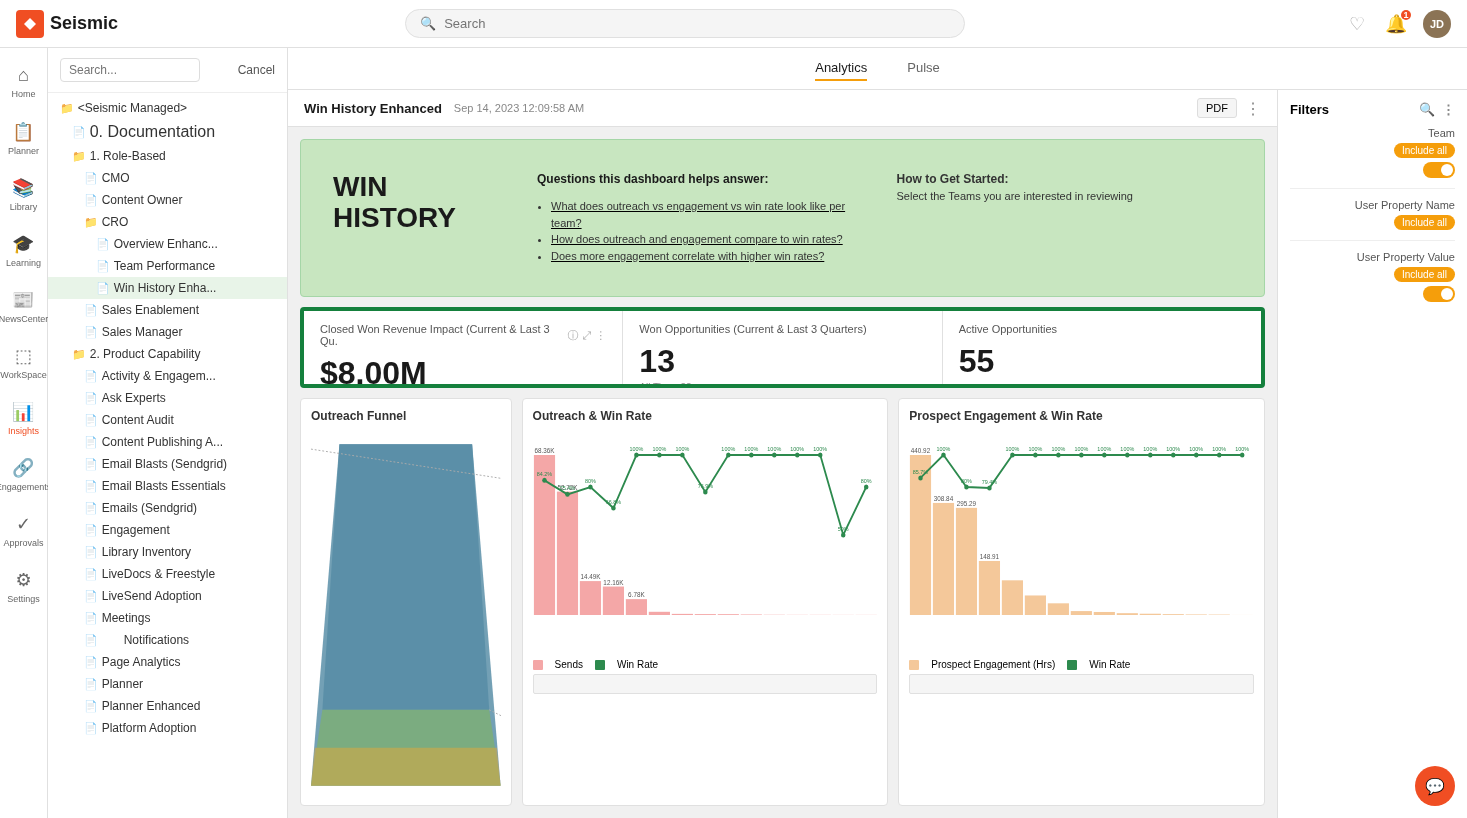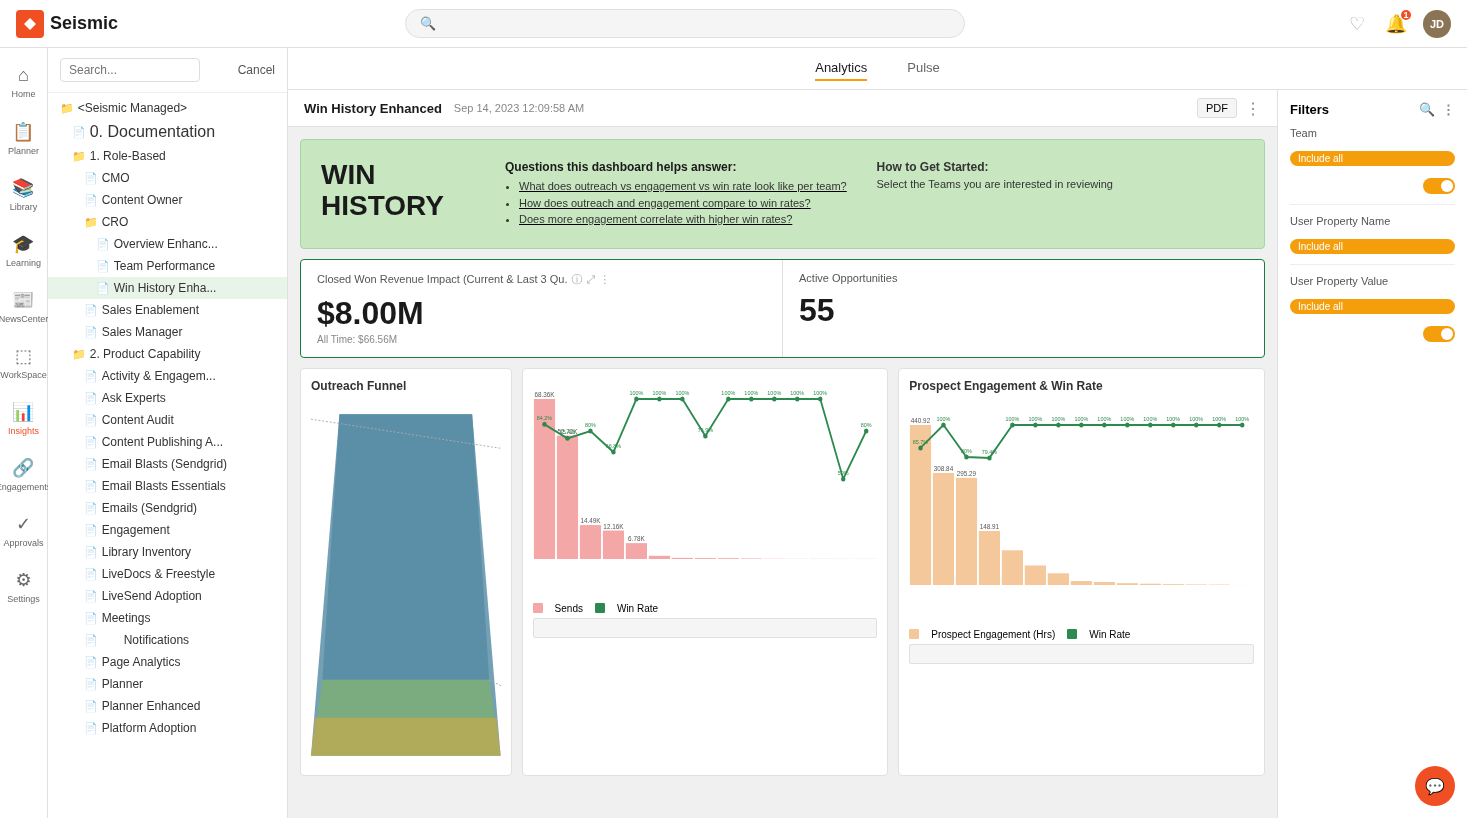--- a/index.html
+++ b/index.html
@@ -66,50 +66,50 @@
     .dash-title { font-size: 13px; font-weight: 600; color: #1a1a1a; }
     .dash-date { font-size: 11px; color: #888; }
     .dash-header-right { margin-left: auto; display: flex; align-items: center; gap: 8px; }
     .pdf-btn { font-size: 11px; background: #f5f5f5; border: 1px solid #ddd; padding: 3px 8px; border-radius: 3px; cursor: pointer; }
     .more-btn { font-size: 16px; color: #888; cursor: pointer; }
 
     
     .dash-body { flex: 1; overflow-y: auto; padding: 12px; display: flex; flex-direction: column; gap: 10px; }
 
     
-    .intro-banner { background: #c8e6c0; border: 1px solid #a5d6a7; border-radius: 4px; display: flex; padding: 20px; gap: 4px; }
+    .intro-banner { background: #c8e6c0; border: 1px solid #a5d6a7; border-radius: 4px; display: flex; padding: 32px; gap: 24px; }
     .banner-title { font-size: 28px; font-weight: 900; color: #1a1a1a; line-height: 1.1; width: 180px; flex-shrink: 0; }
     .banner-questions { flex: 1; }
-    .banner-questions strong { font-size: 12px; color: #1a1a1a; display: block; margin-bottom: 4px; }
+    .banner-questions strong { font-size: 12px; color: #1a1a1a; display: block; margin-bottom: 12px; }
     .banner-questions ul { padding-left: 14px; text-decoration: underline; }
     .banner-questions ul li { font-size: 11px; color: #333; line-height: 1.5; }
     .banner-howto { flex: 1; font-size: 11px; color: #333; }
     .banner-howto strong { display: block; margin-bottom: 4px; font-size: 12px; }
 
     
-    .kpi-row { display: flex; gap: 0; background: #fff; border: 1px solid #15803d; border-radius: 4px; overflow: hidden; }
+    .kpi-row { display: flex; gap: 0; background: #fff; border: 4px solid #15803d; border-radius: 4px; overflow: hidden; }
     .kpi-cell { flex: 1; padding: 12px 16px; border-right: 1px solid #e0e0e0; }
     .kpi-cell:last-child { border-right: none; }
     .kpi-label { font-size: 11px; color: #555; margin-bottom: 8px; display: flex; align-items: center; gap: 4px; }
     .kpi-value { font-size: 32px; font-weight: 700; color: #1a1a1a; }
     .kpi-sub { font-size: 10px; color: #888; margin-top: 2px; }
 
     
     .charts-row { display: flex; gap: 10px; }
     .chart-panel { background: #fff; border: 1px solid #e0e0e0; border-radius: 4px; flex: 1; padding: 10px; overflow: hidden; }
     .chart-title { font-size: 12px; font-weight: 600; color: #333; margin-bottom: 12px; }
 
     
     .legend { display: flex; gap: 12px; margin-top: 4px; font-size: 10px; align-items: center; }
     .legend-dot { width: 10px; height: 10px; border-radius: 1px; }
 
     
     .filters-panel { width: 190px; background: #fff; border-left: 1px solid #e0e0e0; padding: 12px; display: flex; flex-direction: column; gap: 10px; overflow-y: auto; flex-shrink: 0; }
     .filters-header { display: flex; align-items: center; justify-content: space-between; font-size: 13px; font-weight: 600; }
-    .filter-section { display: flex; flex-direction: column; gap: 12px; }
+    .filter-section { display: flex; flex-direction: column; gap: 4px; align-items: flex-end; }
     .filter-label { font-size: 11px; color: #555; }
     .filter-tag { display: inline-block; background: #f59e0b; color: white; font-size: 10px; padding: 2px 8px; border-radius: 10px; cursor: pointer; }
     .filter-toggle { display: flex; justify-content: flex-end; }
     .toggle-switch { width: 32px; height: 16px; background: #f59e0b; border-radius: 8px; position: relative; cursor: pointer; }
     .toggle-switch::after { content: ''; position: absolute; right: 2px; top: 2px; width: 12px; height: 12px; background: white; border-radius: 50%; }
 
     
     .bell-area { position: fixed; right: 12px; bottom: 12px; width: 40px; height: 40px; background: #f04e23; border-radius: 50%; display: flex; align-items: center; justify-content: center; cursor: pointer; color: white; font-size: 18px; }
 
     
@@ -126,20 +126,21 @@
   <div class="logo">
     <div class="logo-icon">
       <svg viewBox="0 0 16 16">
           <path d="M2 8 L8 2 L14 8 L8 14 Z"></path>
         </svg>
     </div>
     <span class="logo-text">Seismic</span>
   </div>
   <div class="search-bar">
     <span style="color:#888;font-size:13px;">🔍</span>
+    <input type="text" placeholder="Search" style="">
   </div>
   <div class="top-nav-right">
     <div class="icon-btn" style="font-size:18px;color:#aaa;">♡</div>
     <div class="icon-btn" style="font-size:18px;color:#aaa;position:relative;">
       🔔
       <span class="notif-badge notif-count">1</span>
     </div>
     <div class="avatar">JD</div>
   </div>
 </nav>
@@ -358,20 +359,27 @@
                 <span>Closed Won Revenue Impact (Current &amp; Last 3 Qu.</span>
                 <span style="font-size:11px;color:#aaa;">ⓘ</span>
                 <span style="font-size:11px;color:#aaa;">⤢</span>
                 <span style="font-size:11px;color:#aaa;">⋮</span>
               </div>
               <div class="kpi-value">$8.00M</div>
               <div class="kpi-sub">All Time: $66.56M</div>
             </div>
             <div class="kpi-cell">
               <div class="kpi-label">
+                <span>Won Opportunities (Current &amp; Last 3 Quarters)</span>
+              </div>
+              <div class="kpi-value">13</div>
+              <div class="kpi-sub">All Time: 38</div>
+            </div>
+            <div class="kpi-cell">
+              <div class="kpi-label">
                 <span>Active Opportunities</span>
               </div>
               <div class="kpi-value">55</div>
             </div>
           </div>
 
           <div class="charts-row">
 
             <div class="chart-panel" style="flex:0.55;">
               <div class="chart-title">Outreach Funnel</div>
@@ -394,20 +402,21 @@
                   <text x="210" y="357" font-size="10" fill="#333" font-weight="bold">56</text>
 
                   <line x1="188" y1="280" x2="208" y2="290" stroke="#aaa" stroke-dasharray="2,2" stroke-width="1"></line>
                   <line x1="0" y1="5" x2="208" y2="37" stroke="#aaa" stroke-dasharray="2,2" stroke-width="1"></line>
                   <line x1="200" y1="355" x2="208" y2="348" stroke="#aaa" stroke-dasharray="2,2" stroke-width="1"></line>
                 </svg>
               </div>
             </div>
 
             <div class="chart-panel">
+              <div class="chart-title">Outreach &amp; Win Rate</div>
               <div style="height:220px;overflow:hidden;">
                 <svg id="outreach-chart" width="100%" height="200" viewBox="0 0 380 200" preserveAspectRatio="none">
                 <rect x="1" y="20" width="23.333333333333332" height="160" fill="#f4a7a7"></rect>
                     <text x="12.666666666666666" y="18" text-anchor="middle" font-size="7" fill="#555">68.36K</text>
                     <text x="12.666666666666666" y="41.27999999999997" text-anchor="middle" font-size="6" fill="#2d8a4e">84.2%</text>
                     <rect x="26.333333333333332" y="56.60620245757754" width="23.333333333333332" height="123.39379754242246" fill="#f4a7a7"></rect>
                     <text x="38" y="54.60620245757754" text-anchor="middle" font-size="7" fill="#555">52.72K</text>
                     <text x="38" y="55.36" text-anchor="middle" font-size="6" fill="#2d8a4e">75.4%</text>
                     <rect x="51.666666666666664" y="146.0854300760679" width="23.333333333333332" height="33.91456992393212" fill="#f4a7a7"></rect>
                     <text x="63.33333333333333" y="144.0854300760679" text-anchor="middle" font-size="7" fill="#555">14.49K</text>

